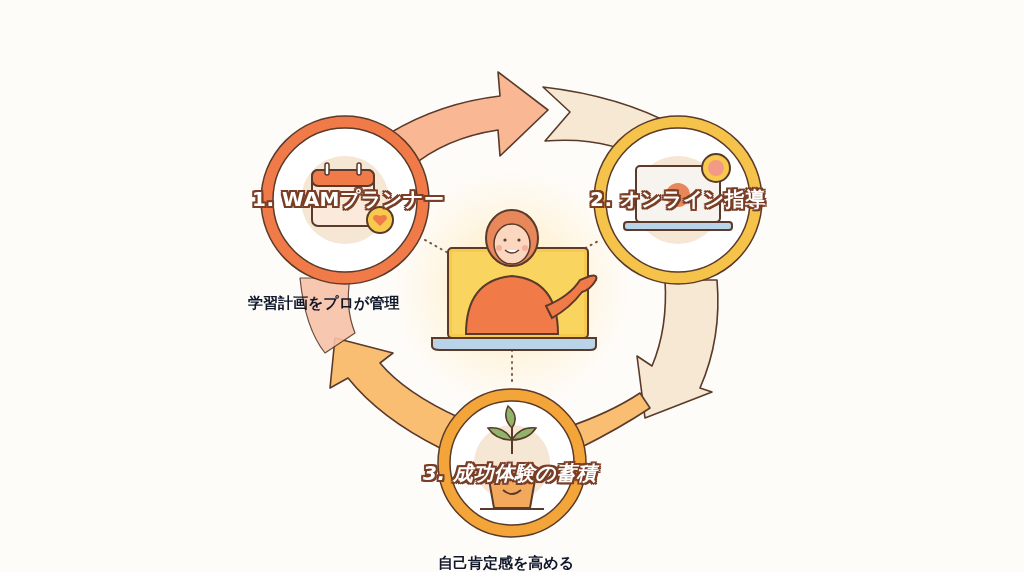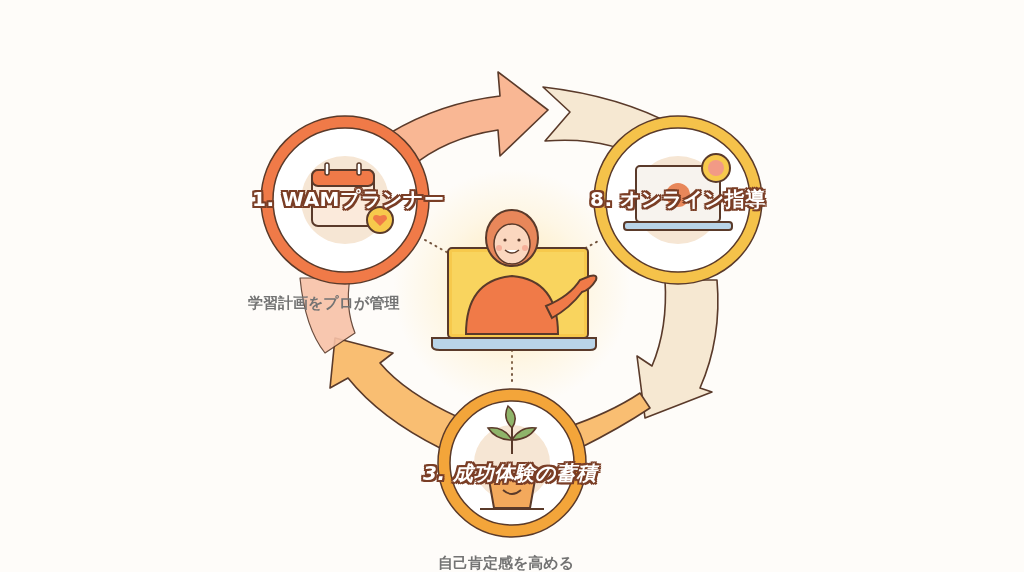--- a/index.html
+++ b/index.html
@@ -16,21 +16,21 @@
     background:radial-gradient(circle, rgba(255,214,120,0.55) 0%, rgba(255,230,170,0.25) 45%, rgba(255,255,255,0) 70%);
   }
   .node-title {
     position:absolute; font-weight:bold; font-size:20px; color:#ffffff;
     white-space:nowrap; letter-spacing:0.5px;
     text-shadow:
       -2px -2px 0 #7a3e26, 2px -2px 0 #7a3e26, -2px 2px 0 #7a3e26, 2px 2px 0 #7a3e26,
       0 -2px 0 #7a3e26, 0 2px 0 #7a3e26, -2px 0 0 #7a3e26, 2px 0 0 #7a3e26;
   }
   .node-sub {
-    position:absolute; font-weight:bold; font-size:15px; color:#737373;
+    position:absolute; font-weight:bold; font-size:15px; color:#0f172a;
     white-space:nowrap;
   }
 </style>
 </head>
 <body>
 
 <div id="stage">
 
   <svg width="1024" height="572" viewBox="0 0 1024 572" style="position:absolute;left:0;top:0;">
 
@@ -93,21 +93,21 @@
     <circle cx="678" cy="192" r="72" fill="none" stroke="#5a3a2a" stroke-width="1.5"></circle>
     <circle cx="678" cy="192" r="44" fill="#f6e6d4"></circle>
     <g>
       <rect x="636" y="158" width="84" height="56" rx="4" fill="#f7f3ee" stroke="#5a3a2a" stroke-width="2"></rect>
       <rect x="624" y="214" width="108" height="8" rx="3" fill="#b9d4e8" stroke="#5a3a2a" stroke-width="2"></rect>
       <circle cx="678" cy="187" r="12" fill="#e8875a"></circle>
       <circle cx="716" cy="160" r="14" fill="#f7c94c" stroke="#5a3a2a" stroke-width="2"></circle>
       <circle cx="716" cy="160" r="8" fill="#f29a86"></circle>
     </g>
   </svg>
-  <div class="node-title" style="left:590px; top:178px;">8. オンライン指導</div>
+  <div class="node-title" style="left:590px; top:178px;">2. オンライン指導</div>
 
   <svg width="1024" height="572" viewBox="0 0 1024 572" style="position:absolute;left:0;top:0;">
     <circle cx="512" cy="455" r="68" fill="#fff" stroke="#f3a53a" stroke-width="12"></circle>
     <circle cx="512" cy="455" r="74" fill="none" stroke="#5a3a2a" stroke-width="1.5"></circle>
     <circle cx="512" cy="455" r="62" fill="none" stroke="#5a3a2a" stroke-width="1.5"></circle>
     <circle cx="512" cy="455" r="38" fill="#f6e6d4"></circle>
     <g>
       <path d="M 512 446 L 512 420" stroke="#5a3a2a" stroke-width="2"></path>
       <path d="M 512 420 Q 502 410 508 398 Q 520 408 512 420 Z" fill="#8fb46a" stroke="#5a3a2a" stroke-width="1.5"></path>
       <path d="M 512 432 Q 496 432 488 420 Q 504 418 512 432 Z" fill="#8fb46a" stroke="#5a3a2a" stroke-width="1.5"></path>

